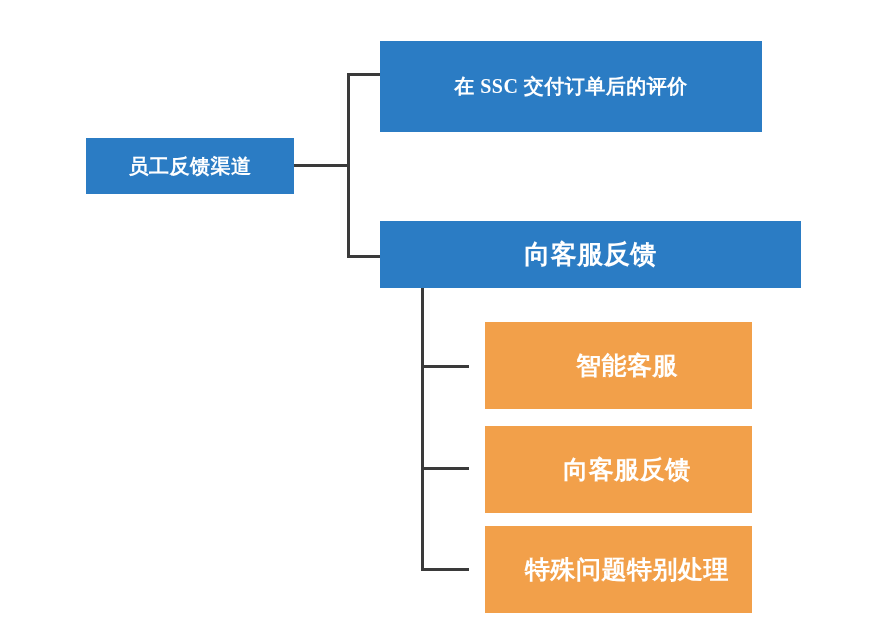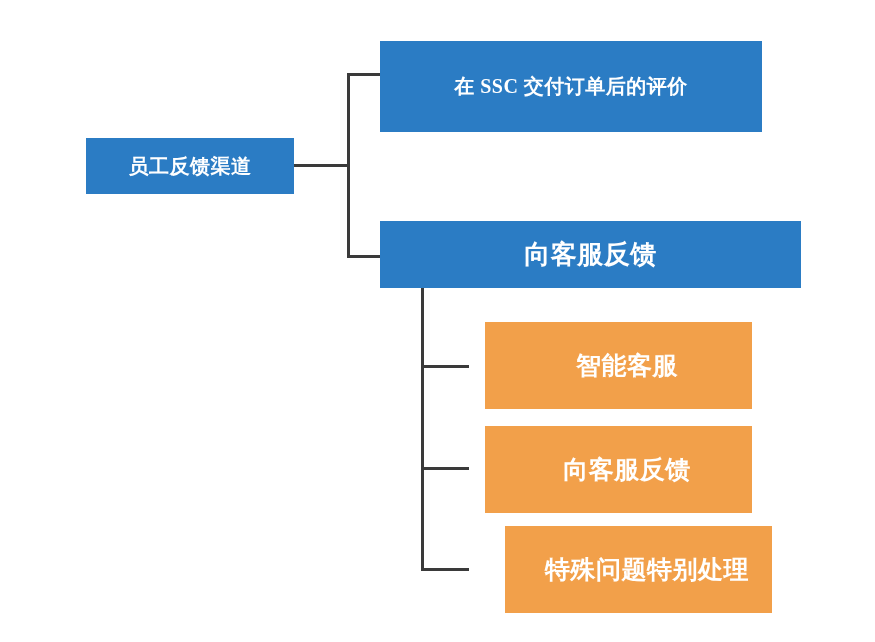--- a/index.html
+++ b/index.html
@@ -57,21 +57,21 @@
   .node-orange {
     left: 485px;
     width: 267px;
     height: 87px;
     background: #F2A04A;
     font-size: 25px;
     padding-left: 17px;
   }
   .node-orange-1 { top: 322px; }
   .node-orange-2 { top: 426px; }
-  .node-orange-3 { top: 526px; margin-left: 20px; }
+  .node-orange-3 { top: 526px; }
 
   
   .line {
     position: absolute;
     background: #3A3A3A;
   }
   .line-h { height: 3px; }
   .line-v { width: 3px; }
 
   

